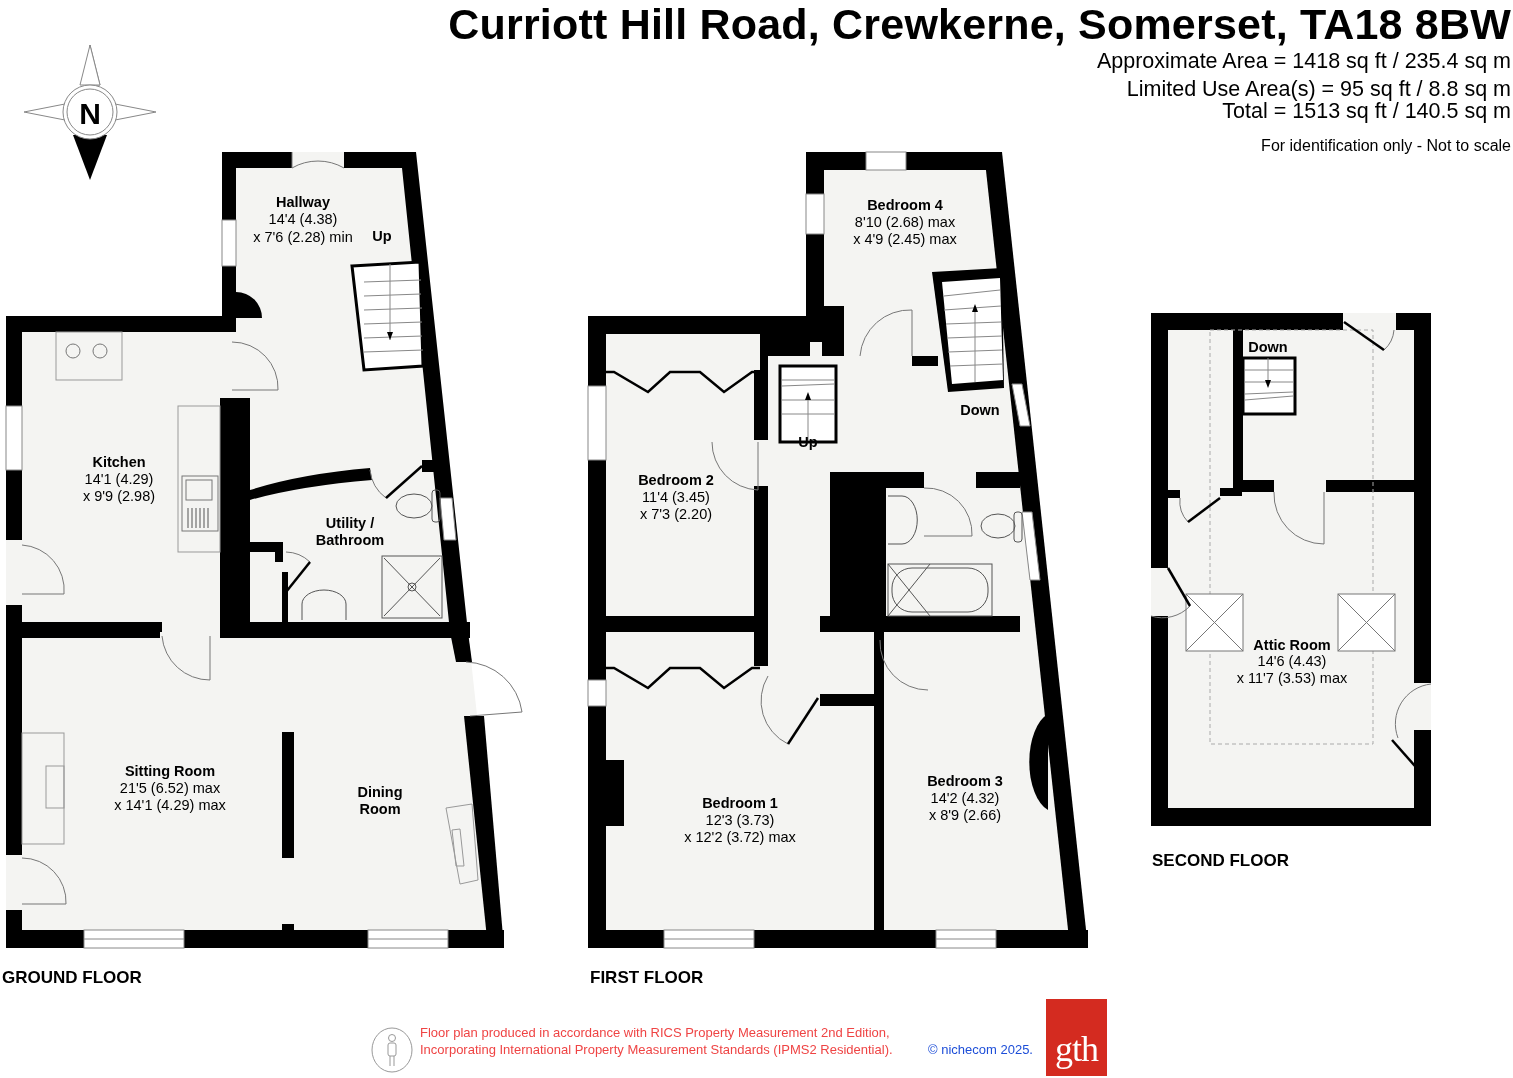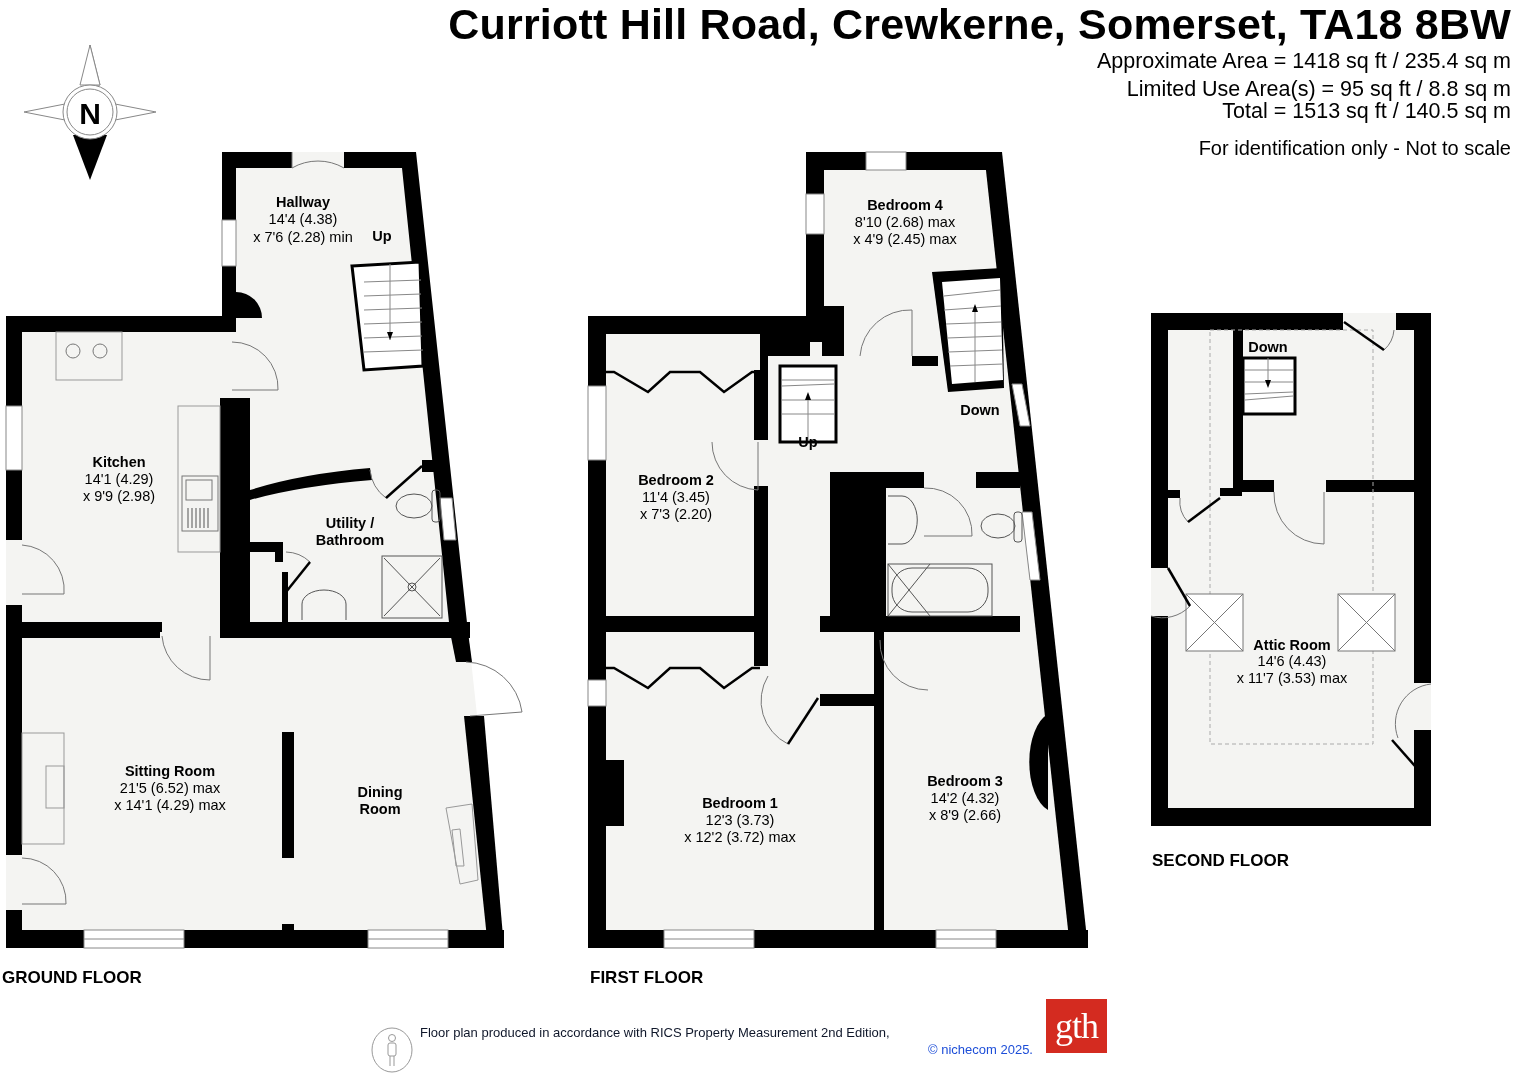--- a/index.html
+++ b/index.html
@@ -1,27 +1,27 @@
 <!DOCTYPE html>
 <html><head>
 <meta charset="utf-8">
 <style>
   html, body { margin: 0; padding: 0; background: #ffffff; }
   body { width: 1513px; height: 1078px; position: relative; overflow: hidden; font-family: "Liberation Sans", sans-serif; color: #000; }
   .title { position: absolute; right: 2px; top: 0px; font-size: 43px; font-weight: bold; white-space: nowrap; letter-spacing: 0.2px; }
   .area { position: absolute; right: 2px; font-size: 21.5px; white-space: nowrap; text-align: right; }
   .area.a1 { top: 49px; } .area.a2 { top: 77px; margin-left: 12px; } .area.a3 { top: 99px; }
-  .ident { position: absolute; right: 2px; top: 137px; font-size: 20px; white-space: nowrap; }
+  .ident { position: absolute; right: 2px; top: 137px; font-size: 16px; white-space: nowrap; }
   svg.plan { position: absolute; left: 0; top: 0; }
   .rl { font-family: "Liberation Sans", sans-serif; font-size: 14.5px; text-anchor: middle; fill: #000; }
   .rl.b { font-weight: bold; }
   .fl { font-family: "Liberation Sans", sans-serif; font-size: 17px; font-weight: bold; fill: #000; }
-  .footer { position: absolute; left: 420px; top: 1025px; font-size: 13px; color: #0f172a; line-height: 16.5px; white-space: nowrap; }
+  .footer { position: absolute; left: 420px; top: 1025px; font-size: 13px; color: #ef4444; line-height: 16.5px; white-space: nowrap; }
   .copyright { position: absolute; left: 928px; top: 1042px; font-size: 13px; color: #1d4ed8; white-space: nowrap; }
-  .logo { position: absolute; left: 1046px; top: 999px; width: 61px; height: 54px; background: #d42b20; color: #fff; font-family: "Liberation Serif", serif; font-size: 36px; display: flex; align-items: flex-end; justify-content: center; padding-bottom: 6px; box-sizing: border-box; letter-spacing: -1px; }
+  .logo { position: absolute; left: 1046px; top: 999px; width: 61px; height: 77px; background: #d42b20; color: #fff; font-family: "Liberation Serif", serif; font-size: 36px; display: flex; align-items: flex-end; justify-content: center; padding-bottom: 6px; box-sizing: border-box; letter-spacing: -1px; }
   .person-icon { position: absolute; left: 370px; top: 1026px; }
 </style>
 </head>
 <body>
 
 <div class="title">Curriott Hill Road, Crewkerne, Somerset, TA18 8BW</div>
 <div class="area a1">Approximate Area = 1418 sq ft / 235.4 sq m</div>
 <div class="area a2">Limited Use Area(s) = 95 sq ft / 8.8 sq m</div>
 <div class="area a3">Total = 1513 sq ft / 140.5 sq m</div>
 <div class="ident">For identification only - Not to scale</div>
@@ -305,15 +305,16 @@
 
 <svg class="person-icon" width="44" height="48" viewBox="0 0 44 48">
   <ellipse cx="22" cy="24" rx="20" ry="22" fill="none" stroke="#999" stroke-width="1"></ellipse>
   <circle cx="22" cy="12" r="3.5" fill="none" stroke="#999"></circle>
   <rect x="18" y="17" width="8" height="13" rx="2" fill="none" stroke="#999"></rect>
   <line x1="20" y1="30" x2="20" y2="40" stroke="#999"></line>
   <line x1="24" y1="30" x2="24" y2="40" stroke="#999"></line>
 </svg>
 <div class="footer">
   <div>Floor plan produced in accordance with RICS Property Measurement 2nd Edition,</div>
+  <div>Incorporating International Property Measurement Standards (IPMS2 Residential).</div>
 </div>
 <div class="copyright">© nichecom 2025.</div>
 <div class="logo">gth</div>
 
 </body></html>

